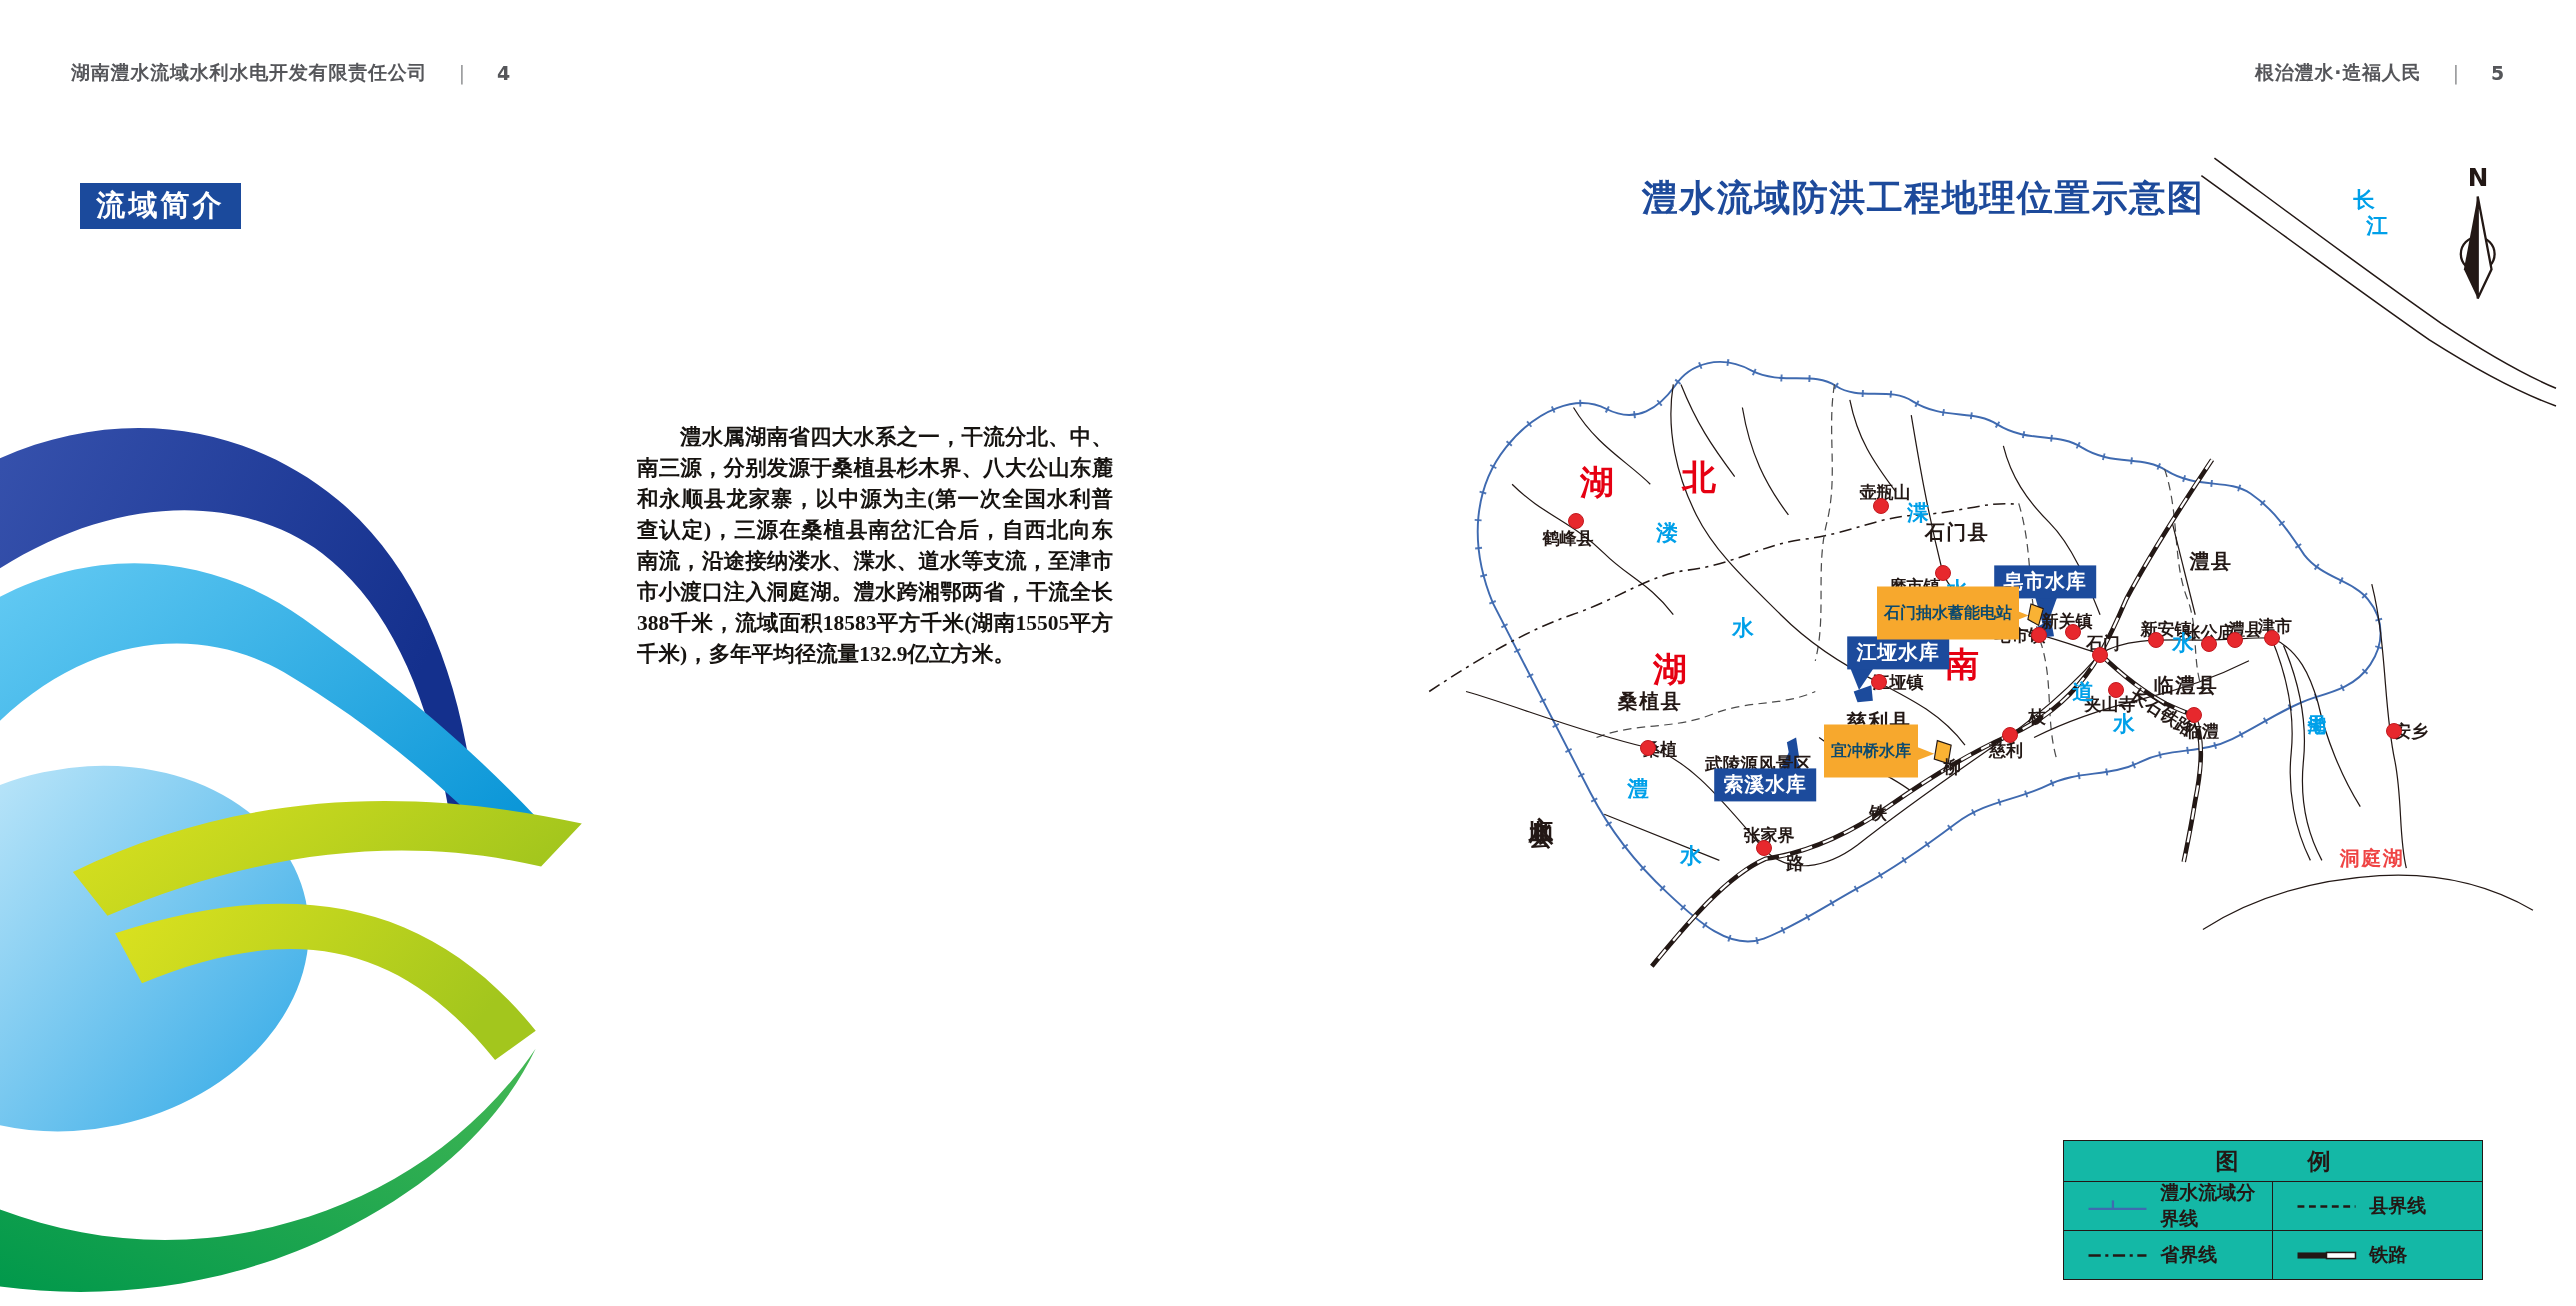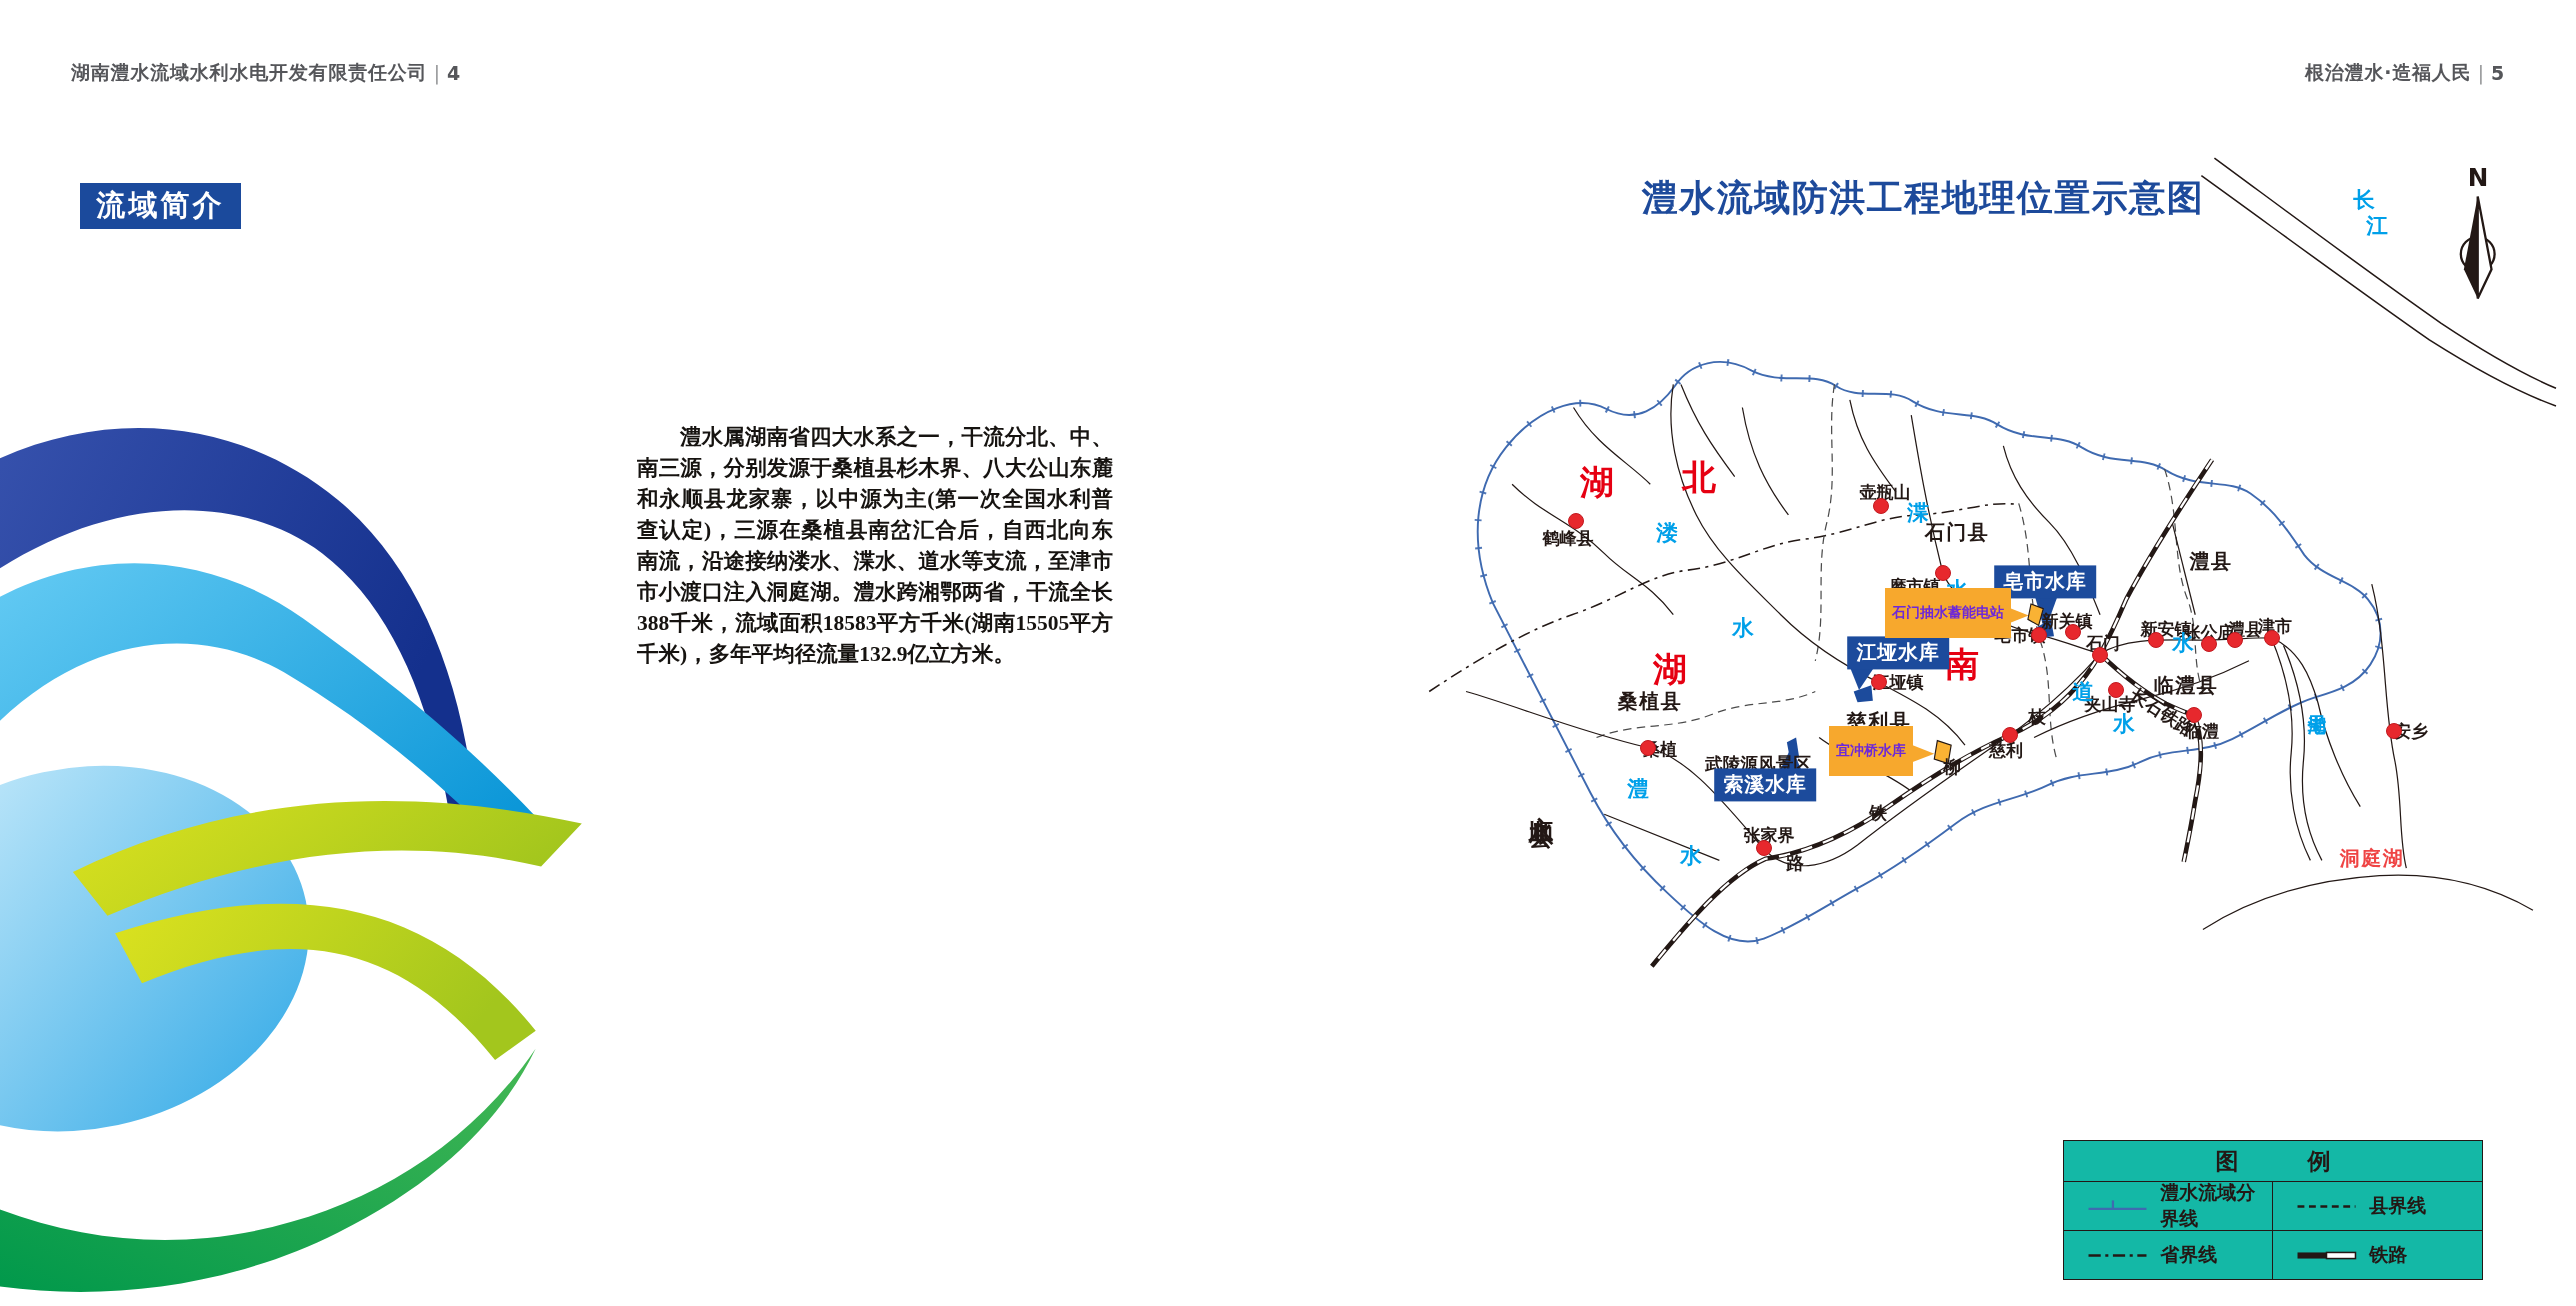--- a/index.html
+++ b/index.html
@@ -1,21 +1,21 @@
 <!DOCTYPE html>
 <html style="font-size:12.3px"><head>
 <meta charset="utf-8">
 <style>
   html,body{margin:0;padding:0;}
   body{
     position:relative;width:2576px;height:1306px;background:#ffffff;
     font-family:"DejaVu Sans","Liberation Sans",sans-serif;overflow:hidden;color:#231815;
   }
   
-  .header{position:absolute;top:60px;display:flex;align-items:center;gap:6px;
+  .header{position:absolute;top:60px;display:flex;align-items:center;gap:31px;
     font-size:19px;font-weight:bold;color:#55565a;letter-spacing:0.8px;}
   .header .pipe{color:#9a9b9d;font-weight:normal;font-size:20px;}
   #header-left{left:71px;}
   #header-right{right:71px;}
   
   .badge{position:absolute;left:80px;top:183px;width:161px;height:46px;background:#1b4a9c;
     color:#fff;display:flex;align-items:center;justify-content:center;
     font-size:29px;font-weight:bold;letter-spacing:3.1px;}
   .bodytext{position:absolute;left:637px;top:422px;width:476px;
     font-family:"Liberation Serif","DejaVu Serif",serif;
@@ -32,21 +32,21 @@
   .mlabel.province{color:#e60012;font-size:34px;}
   .mlabel.county{font-size:20px;letter-spacing:1.5px;}
   .mlabel.county-v{font-size:24.6px;writing-mode:vertical-rl;letter-spacing:4.6px;}
   .mlabel.city{font-size:17px;}
   .mlabel.river{color:#00a0e9;font-size:21.5px;}
   .mlabel.lake{color:#ef4444;font-size:20px;letter-spacing:1.5px;}
   .mlabel.lake-v{color:#00a0e9;font-size:18.4px;writing-mode:vertical-rl;}
   .mlabel.scenic{font-size:17.7px;margin-top:20px;}
   .mlabel.rail{font-size:17.7px;}
   .mlabel.callout-blue{background:#1c4b9c;color:#ffffff;font-size:20px;padding:3.1px 9.2px;letter-spacing:0.8px;}
-  .mlabel.callout-orange{background:#f7a82d;color:#6d28d9;font-size:14px;padding:16px 7px;}
+  .mlabel.callout-orange{background:#f7a82d;color:#0c4a6e;font-size:16px;padding:16px 7px;}
   .mlabel.compass-n{font-size:24.6px;}
   .mlabel.dot{width:14px;height:14px;background:#e7282d;border:1.5px solid #c21a20;border-radius:50%;}
   
   .legend{position:absolute;left:643px;top:986px;width:418px;background:#14b8a6;
     border:1.5px solid #231815;z-index:4;}
   .legend-title{height:40px;border-bottom:1.5px solid #231815;display:flex;align-items:center;
     justify-content:center;font-size:23px;font-weight:bold;letter-spacing:23px;padding-left:23px;}
   .legend-grid{display:grid;grid-template-columns:1fr 1fr;}
   .legend-cell{height:48px;display:flex;align-items:center;gap:12.3px;padding-left:23px;
     font-size:19px;font-weight:bold;}

